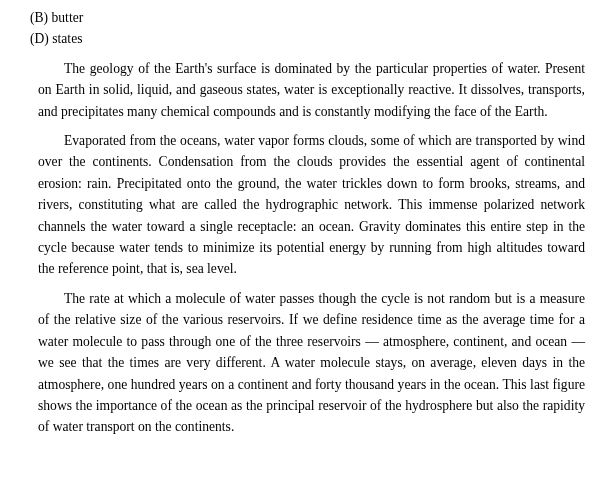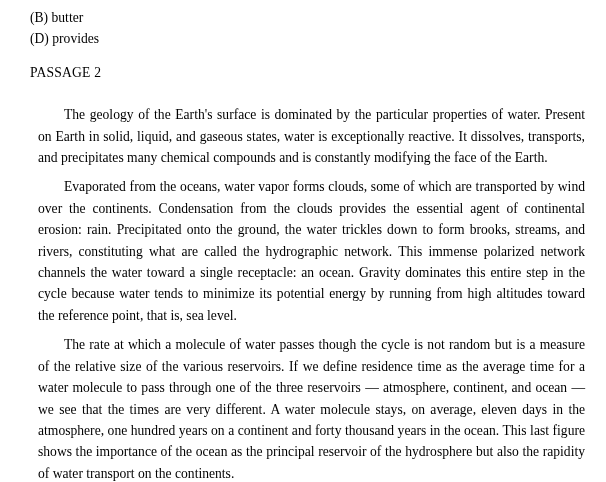--- a/index.html
+++ b/index.html
@@ -45,23 +45,22 @@
 </head>
 <body>
 
 <div class="page">
 
   <div class="options">
     <div class="option">
       <span class="letter">(B)</span><span class="text">butter</span>
     </div>
     <div class="option">
-      <span class="letter">(D)</span><span class="text">provides</span>
+      <span class="letter">(D)</span><span class="text">states</span>
     </div>
   </div>
 
-  <div class="heading">PASSAGE 2</div>
 
   <p class="para">The geology of the Earth's surface is dominated by the particular properties of water. Present on Earth in solid, liquid, and gaseous states, water is exceptionally reactive. It dissolves, transports, and precipitates many chemical compounds and is constantly modifying the face of the Earth.</p>
   <p class="para">Evaporated from the oceans, water vapor forms clouds, some of which are transported by wind over the continents. Condensation from the clouds provides the essential agent of continental erosion: rain. Precipitated onto the ground, the water trickles down to form brooks, streams, and rivers, constituting what are called the hydrographic network. This immense polarized network channels the water toward a single receptacle: an ocean. Gravity dominates this entire step in the cycle because water tends to minimize its potential energy by running from high altitudes toward the reference point, that is, sea level.</p>
   <p class="para">The rate at which a molecule of water passes though the cycle is not random but is a measure of the relative size of the various reservoirs. If we define residence time as the average time for a water molecule to pass through one of the three reservoirs — atmosphere, continent, and ocean — we see that the times are very different. A water molecule stays, on average, eleven days in the atmosphere, one hundred years on a continent and forty thousand years in the ocean. This last figure shows the importance of the ocean as the principal reservoir of the hydrosphere but also the rapidity of water transport on the continents.</p>
 
 </div>
 
 </body></html>

